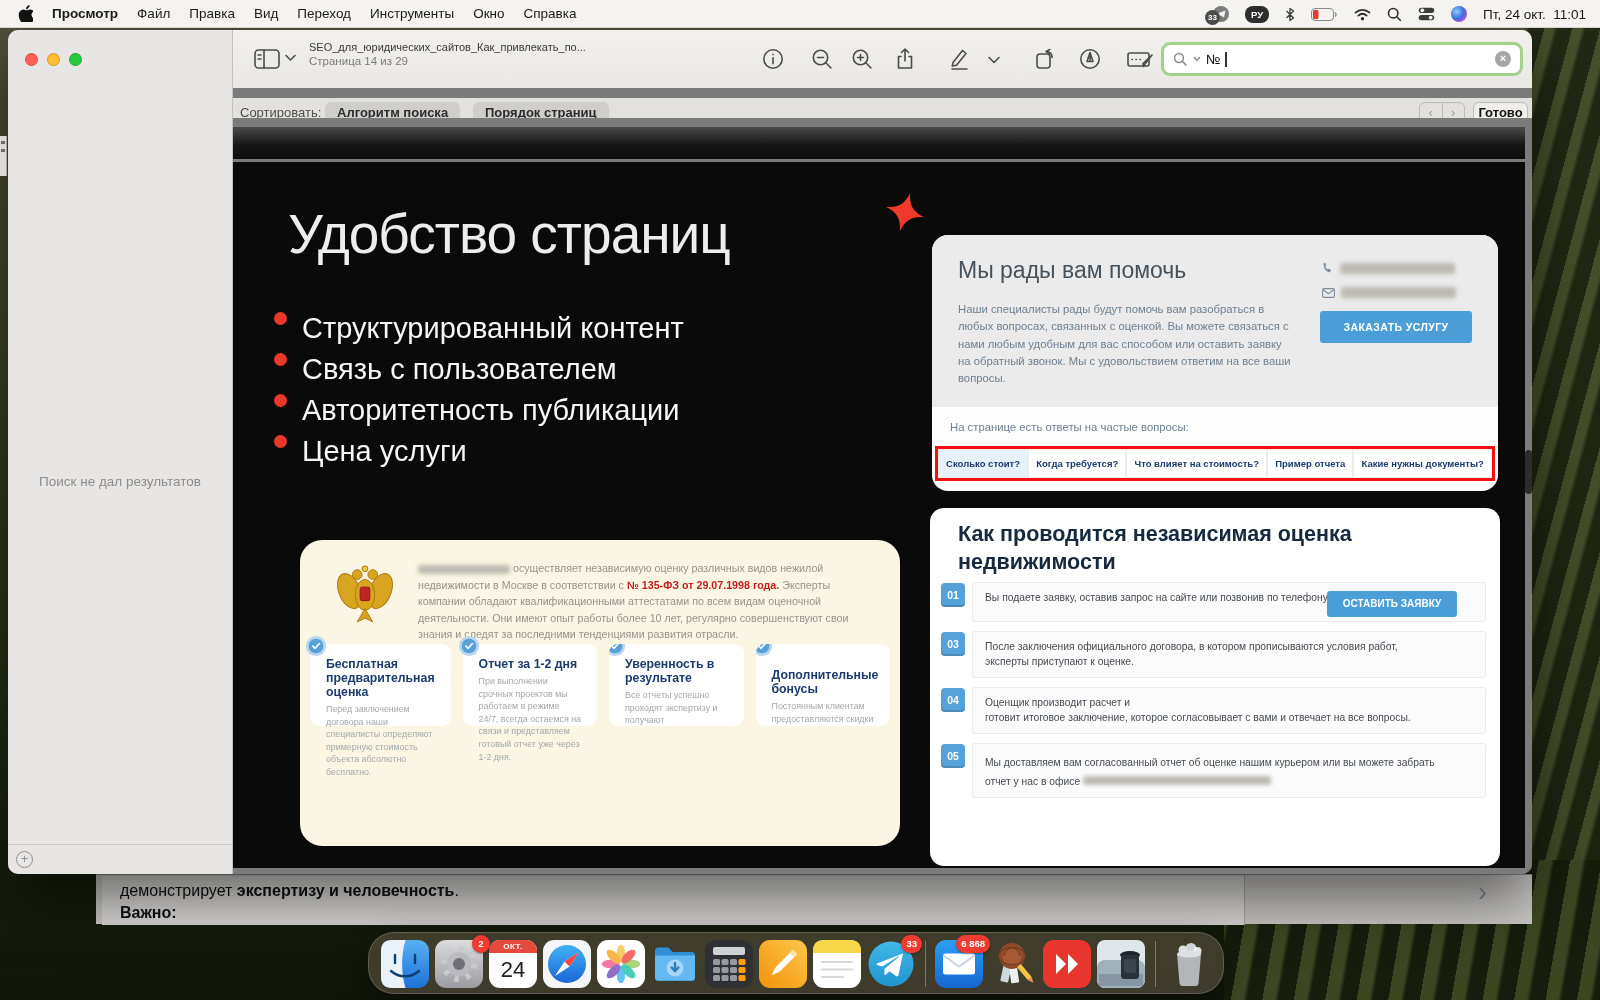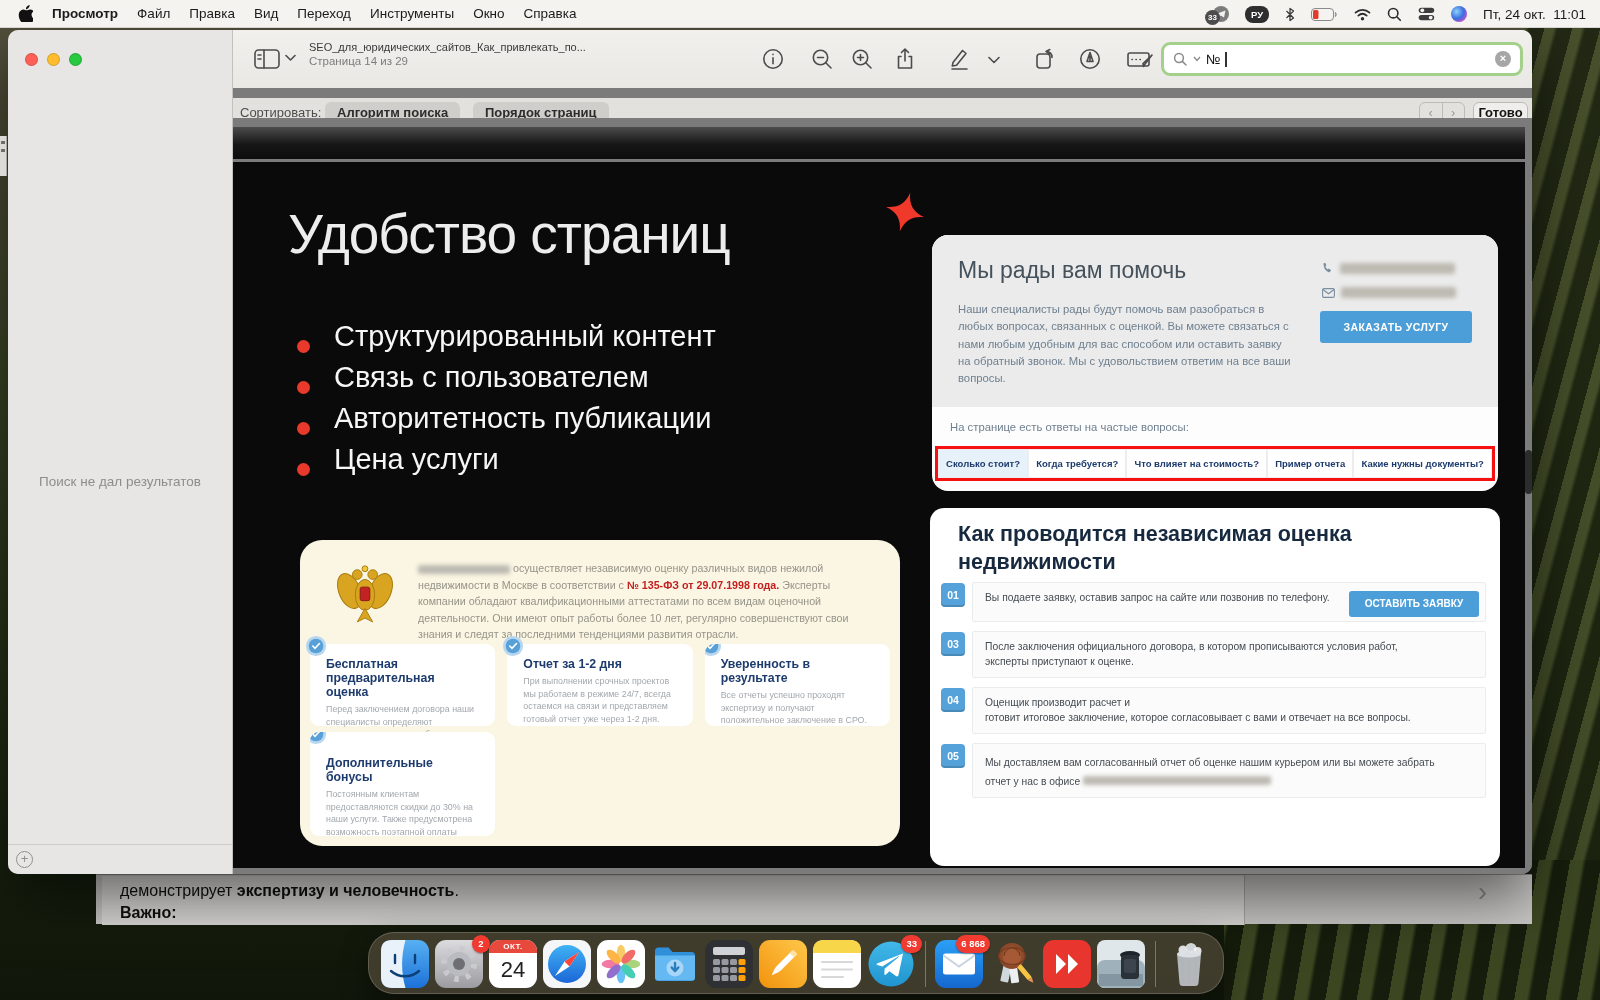--- a/index.html
+++ b/index.html
@@ -47,30 +47,30 @@
 .navseg span:first-child{border-right:1px solid #bdbbb8}
 #donebtn{position:absolute;left:1240px;top:4px;width:55px;height:22px;border:1px solid #bdbbb8;border-radius:6px;background:#f0eeea;color:#141414;font-size:13px;text-align:center;line-height:20px;font-weight:700}
 
 #content{left:225px;top:88px;width:1299px;height:756px;background:#7b7b7b}
 #prevband{position:absolute;left:0;top:9px;right:7px;height:32px;background:linear-gradient(180deg,#4c4c4c,#161616 55%,#0d0d0d)}
 #page{position:absolute;left:0;top:44px;right:7px;height:706px;background:#0a0a0a;overflow:hidden}
 #scrollthumb{position:absolute;right:0;top:332px;width:7px;height:44px;background:rgba(35,35,35,.9);border-radius:4px}
 
 #slide-title{position:absolute;left:55px;top:40px;font-size:55px;font-weight:400;color:#ededed;letter-spacing:-1px}
 #sparkle{position:absolute;left:652px;top:30px;width:40px;height:40px}
-.brow{position:absolute;left:64px;display:flex;align-items:flex-end;gap:24px;height:41px}
+.brow{position:absolute;left:41px;display:flex;align-items:flex-start;gap:15px;height:41px}
 .bdot{width:13px;height:13px;border-radius:50%;background:#e8392c}
 .btext{font-size:29px;color:#f6f6f6}
 
 #lawcard{position:absolute;left:67px;top:378px;width:600px;height:306px;background:#fbf6e3;border-radius:22px}
 #eagle{position:absolute;left:36px;top:22px;width:58px;height:66px}
 #lawtext{position:absolute;left:118px;top:20px;width:452px;font-size:10.7px;line-height:16.5px;color:#96948a}
 #lawtext b.red{color:#c41e1e}
 .blur{display:inline-block;background:#bcbab1;filter:blur(2px);border-radius:2px;vertical-align:middle}
-#lawgrid{position:absolute;left:10px;top:104px;right:10px;bottom:10px;display:grid;grid-template-columns:1fr 1fr 1fr;grid-template-rows:82px 1fr;gap:6px 12px}
+#lawgrid{position:absolute;left:10px;top:104px;right:10px;bottom:10px;display:grid;grid-template-columns:1fr 1fr 1fr 1fr;grid-template-rows:82px 1fr;gap:22px 12px}
 .mini{position:relative;background:#fff;border-radius:9px;padding:13px 16px 8px;overflow:hidden}
 .mini h4{font-size:12.3px;color:#1d3b6d;margin-bottom:4px}
 .mini p{font-size:8.9px;line-height:12.6px;color:#a3a8ad}
 .chk{position:absolute;left:-5px;top:-9px;width:22px;height:22px;z-index:2}
 .mini .chk{left:-5px;top:-9px}
 
 #helpcard{position:absolute;left:699px;top:73px;width:566px;height:256px;background:#fdfdfd;border-radius:16px;overflow:hidden}
 #helptop{position:absolute;left:0;top:0;width:100%;height:172px;background:#ebebeb}
 #helpcard h2{position:absolute;left:26px;top:22px;font-size:23px;font-weight:400;color:#45515b}
 #helptext{position:absolute;left:26px;top:66px;width:338px;font-size:11.3px;line-height:17.3px;color:#6f8090}
@@ -81,21 +81,21 @@
 .faqtab{flex:1 1 auto;background:#fff;color:#1d3b6d;font-size:9.5px;font-weight:700;display:flex;align-items:center;justify-content:center;white-space:nowrap;padding:0 6px}
 .faqtab.active{background:#e7f1fa}
 
 #proccard{position:absolute;left:697px;top:346px;width:570px;height:358px;background:#fff;border-radius:14px}
 #proccard h2{position:absolute;left:28px;top:12px;width:440px;font-size:21.5px;font-weight:700;color:#16293f;line-height:28px}
 #steps{position:absolute;left:10px;top:74px;right:14px}
 .step{position:relative;margin-left:32px;margin-bottom:9px;background:#fbfbfb;border:1px solid #ececec;border-radius:2px;padding:8px 12px;min-height:40px}
 .step .stext{font-size:10.3px;color:#454b52;line-height:14.5px;white-space:pre-line}
 .sbadge{position:absolute;left:-32px;top:0;width:24px;height:24px;background:#55a1d9;border-radius:4px;color:#fff;font-size:10.5px;font-weight:700;text-align:center;line-height:24px;box-shadow:inset 0 -2px rgba(0,0,0,.15)}
 .step1{padding-right:98px}
-#reqbtn{position:absolute;right:6px;top:8px;width:130px;height:26px;background:#4c9ed9;border-radius:3px;color:#fff;font-size:10px;font-weight:700;text-align:center;line-height:26px}
+#reqbtn{position:absolute;right:28px;top:8px;width:130px;height:26px;background:#4c9ed9;border-radius:3px;color:#fff;font-size:10px;font-weight:700;text-align:center;line-height:26px}
 
 #behind{left:96px;top:874px;width:1436px;height:50px;background:#cbcac8;border-top:1px solid #8f8e8c;z-index:5}
 #behindpage{position:absolute;left:6px;top:1px;width:1142px;height:49px;background:#dcdbd9}
 #behindline1{position:absolute;left:18px;top:6px;font-size:16px;color:#101010}
 #behindline2{position:absolute;left:18px;top:28px;font-size:16px;font-weight:700;color:#101010}
 #behindsep{position:absolute;left:1148px;top:0;width:1px;height:50px;background:#a8a7a5}
 #behindchev{position:absolute;left:1382px;top:2px;font-size:27px;color:#8e8e8e}
 
 #leftfrag{left:0;top:136px;width:7px;height:40px;background:#dcdad7;border-right:1px solid #a8a6a3;z-index:11}
 #leftfrag i{display:block;width:4px;height:3px;background:#6f6d6a;margin:5px auto 0}

